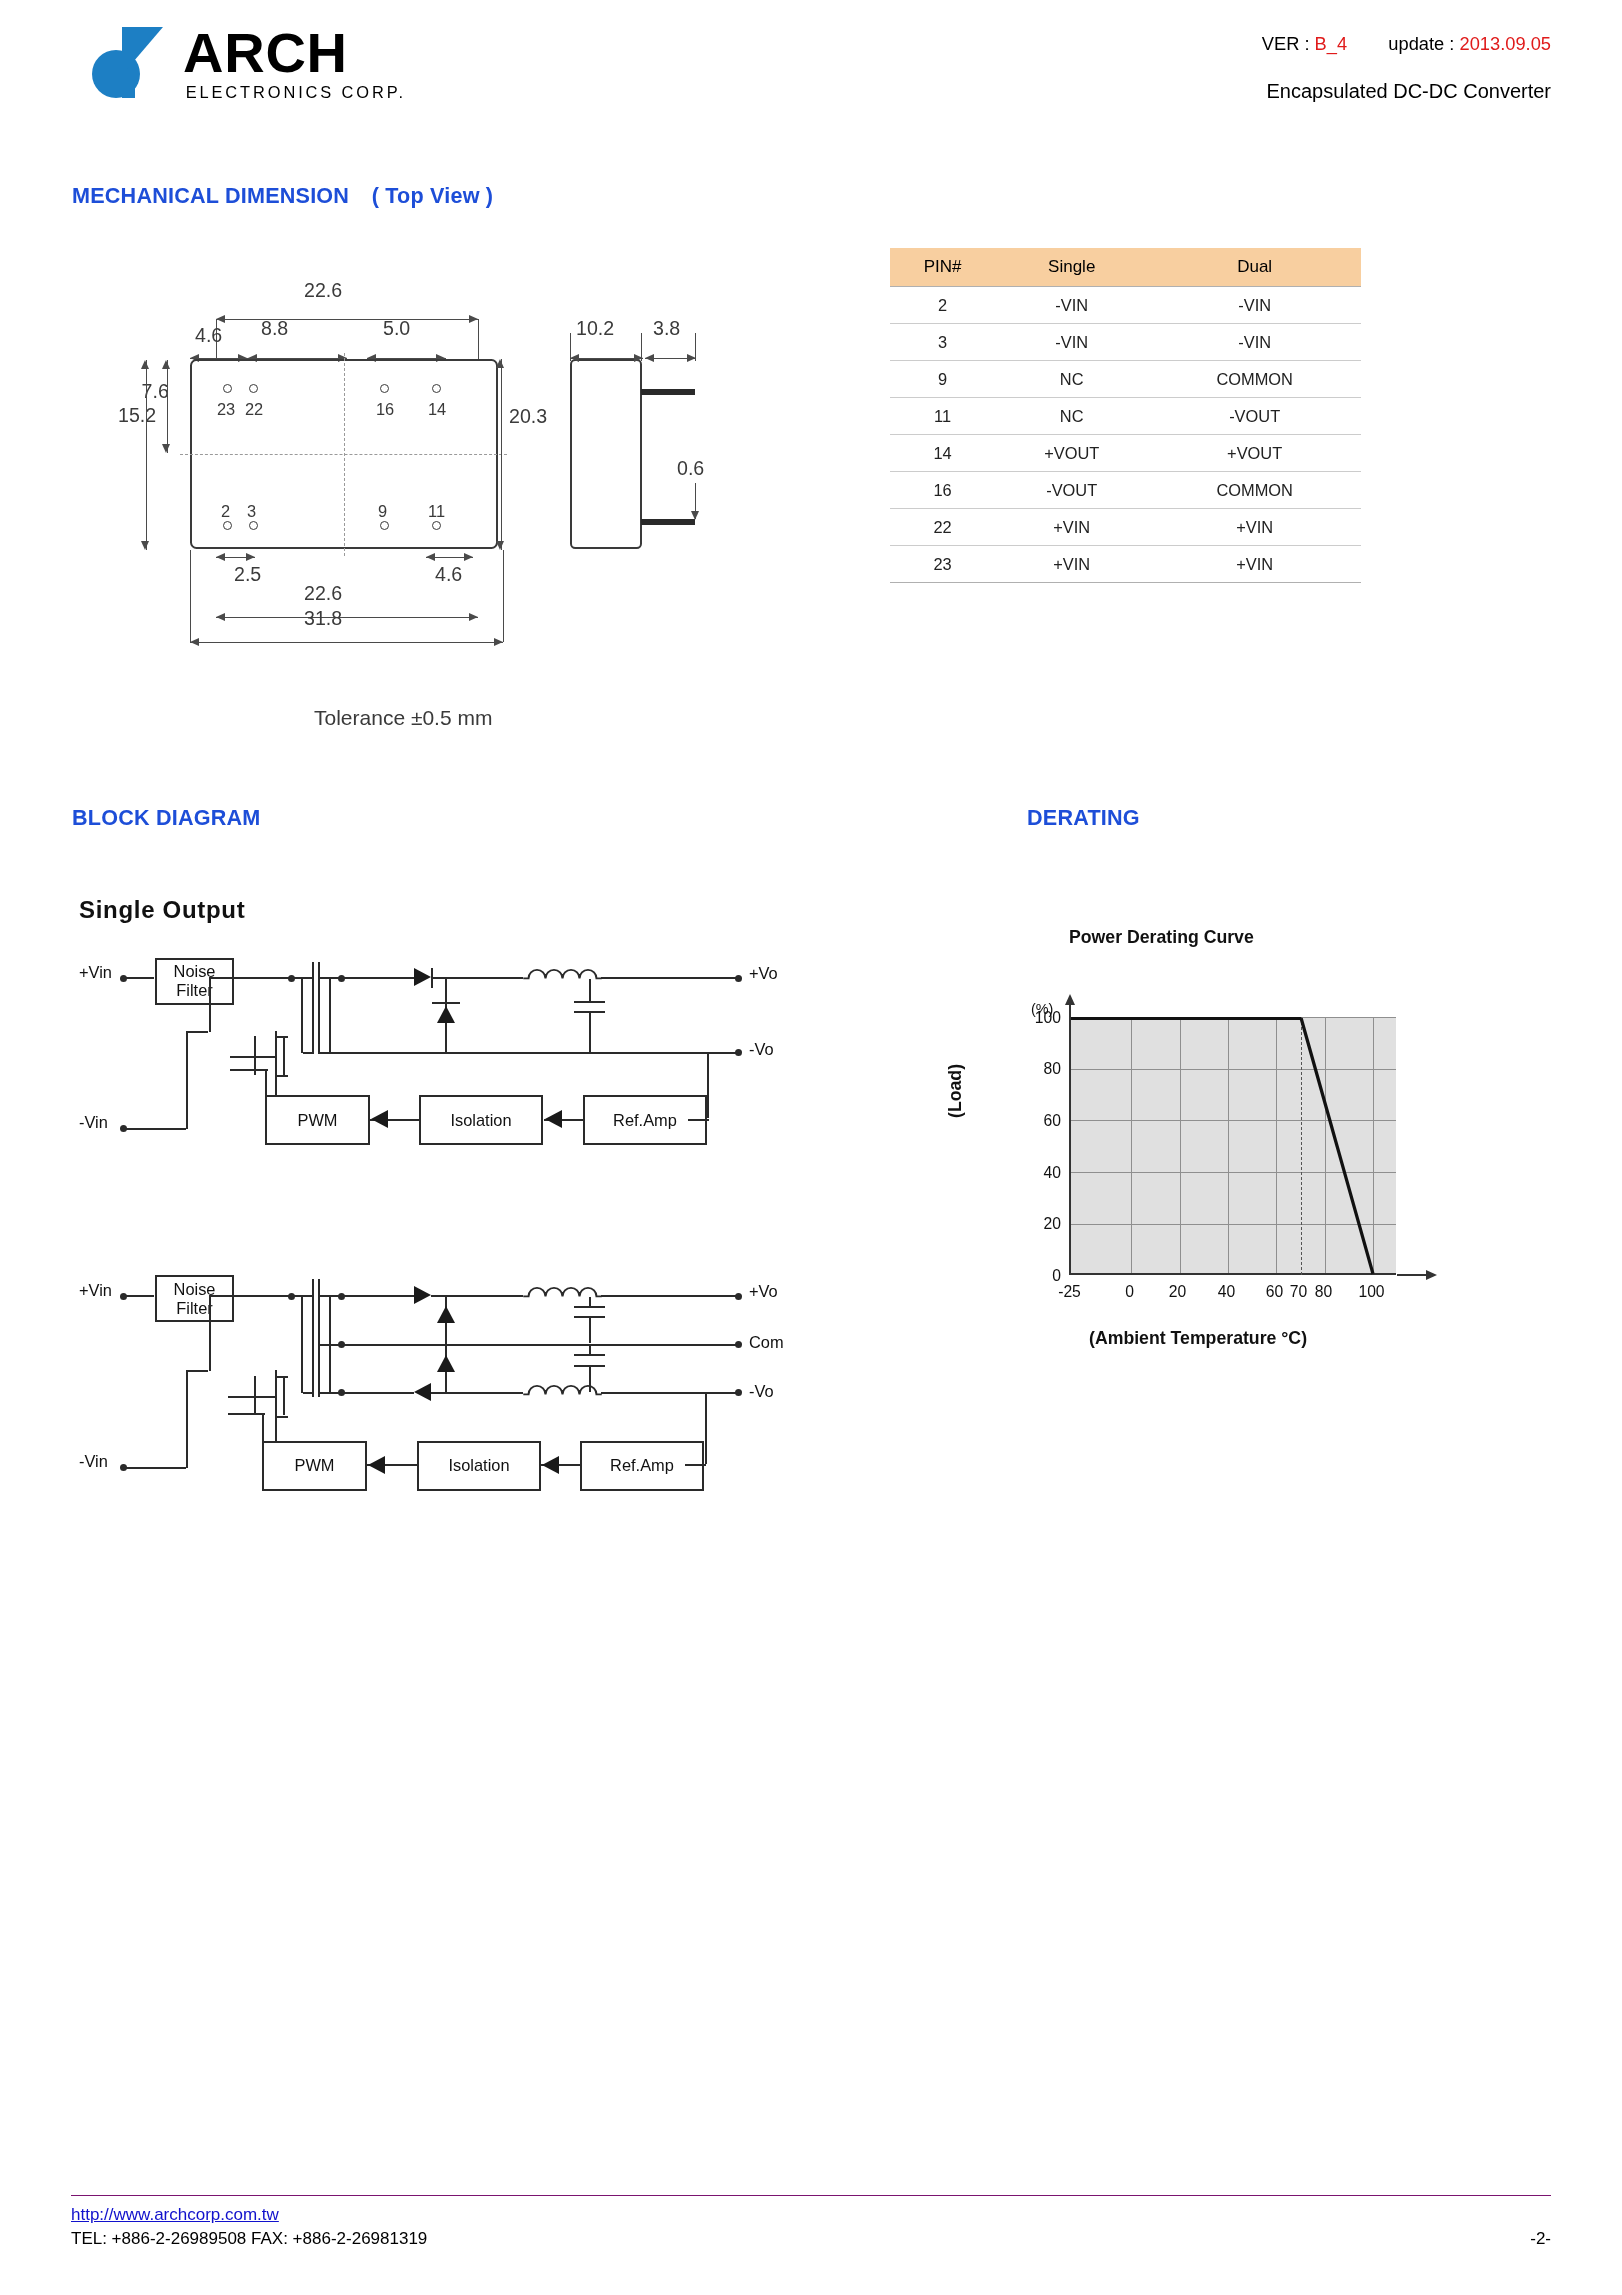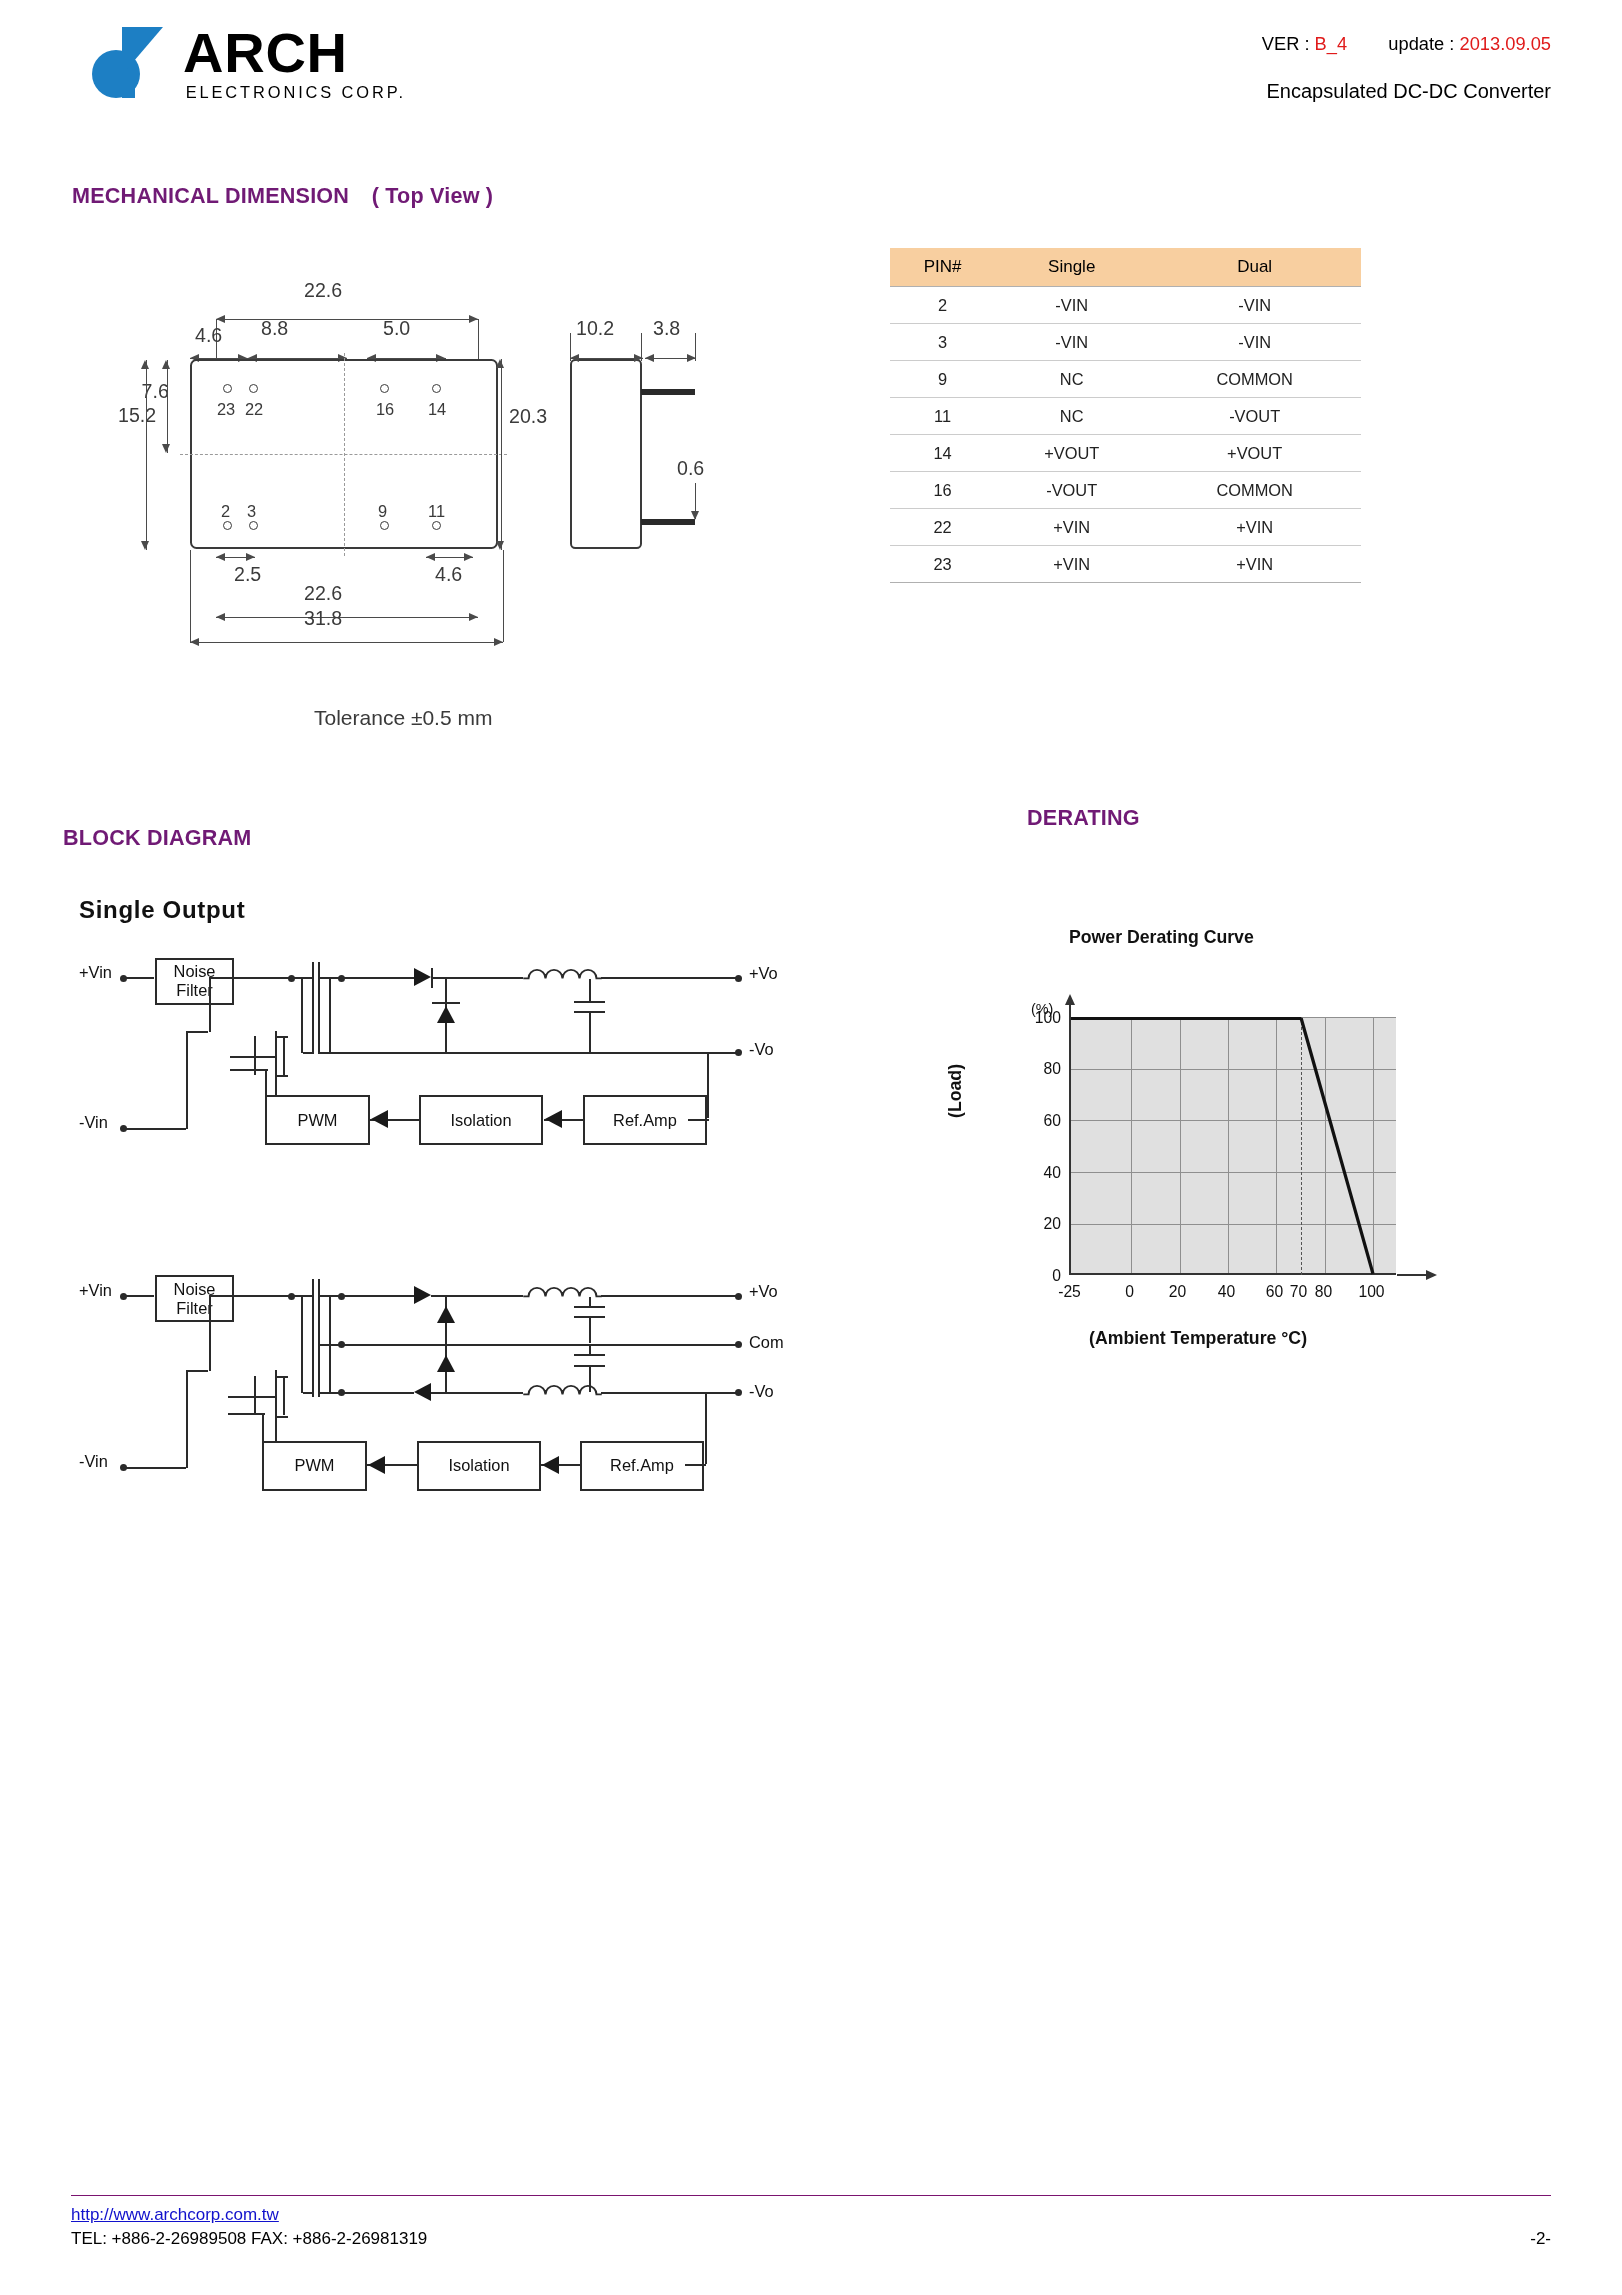--- a/index.html
+++ b/index.html
@@ -120,21 +120,21 @@
     color: #fff;
     font-size: 22px;
     font-weight: bold;
     letter-spacing: 0.3px;
   }
 
   
   .sec-title {
     font-size: 21.6px;
     font-weight: bold;
-    color: #701a75;
+    color: #1d4ed8;
     letter-spacing: 0.2px;
   }
   .sec-mech {
     margin: 46px 0 0 72px;
   }
   .sec-mech .sub {
     font-weight: bold;
     margin-left: 19.6px;
   }
 
@@ -239,21 +239,21 @@
     color: #222;
   }
   .pintable tr:last-child td { border-bottom: 1.3px solid #b0b0b0; }
 
   
   .sec-row {
     position: relative;
     margin-top: 19.6px;
     height: 39px;
   }
-  .sec-block { position: absolute; left: 63px; margin-top: 20px; }
+  .sec-block { position: absolute; left: 72px; }
   .sec-derate { position: absolute; left: 1027px; }
 
   .diagrams {
     position: relative;
     height: 753px;
     margin-top: 26px;
   }
 
   .blk {
     position: absolute;

